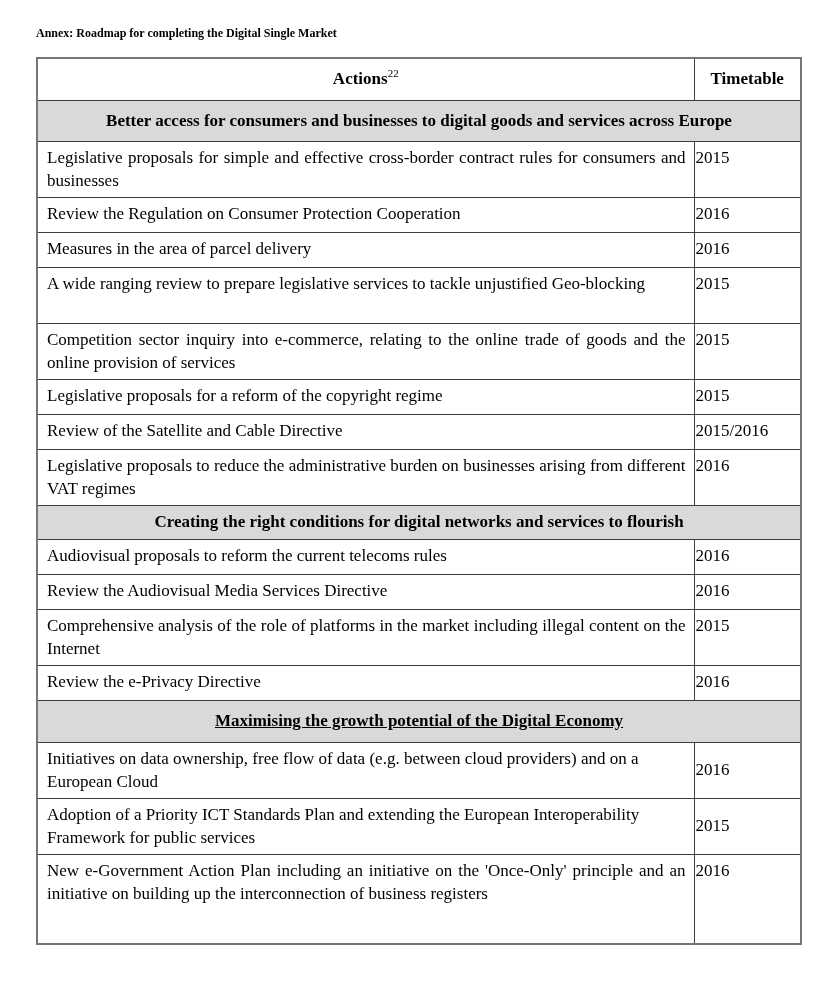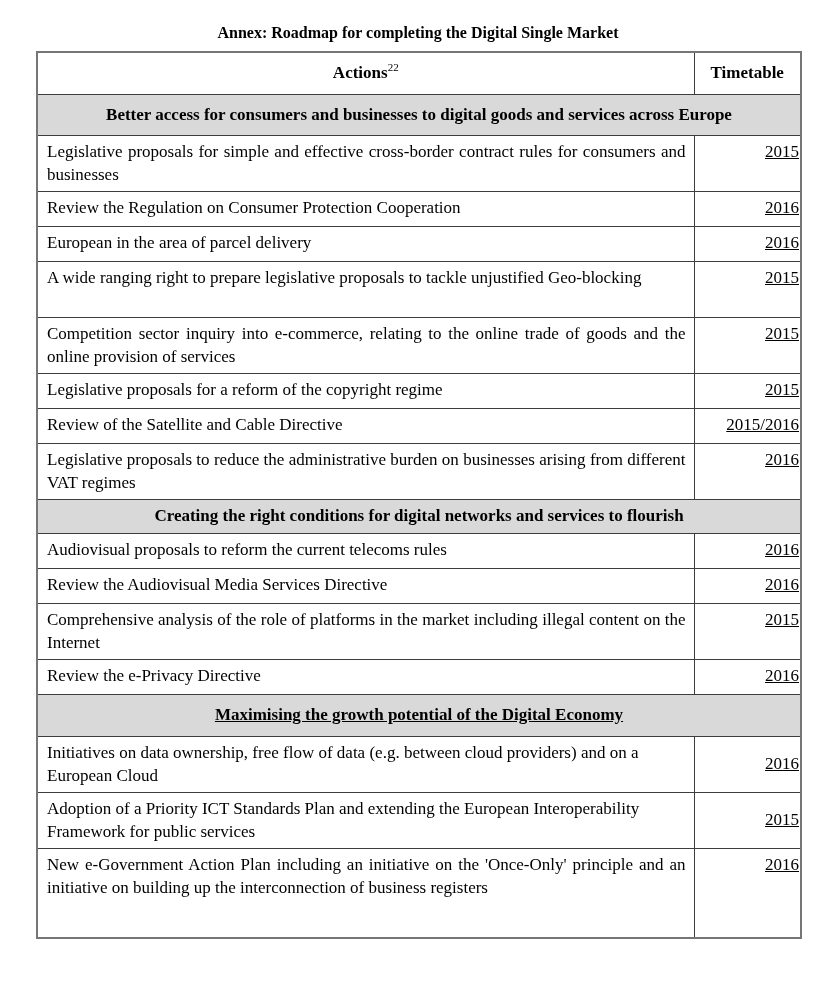--- a/index.html
+++ b/index.html
@@ -12,25 +12,24 @@
   .page {
     position: relative;
     width: 834px;
     height: 999px;
     box-sizing: border-box;
     padding: 23px 34px 0 36px;
     background: #ffffff;
     overflow: hidden;
   }
   .doc-title {
-    font-size: 16px;
+    font-size: 12px;
     font-weight: bold;
-    text-align: center;
     line-height: 20px;
-    margin: 0 0 8px 0;
+    margin: 0 0 14px 0;
   }
   table.roadmap {
     border-collapse: collapse;
     table-layout: fixed;
     width: 764px;
     border: 2px solid #75757a;
   }
   table.roadmap th,
   table.roadmap td {
     border: 1.5px solid #3d3d3d;
@@ -69,24 +68,23 @@
     font-size: 17px;
     line-height: 23px;
     padding: 4px 8px 4px 9px;
     vertical-align: top;
     text-align: justify;
   }
   td.action-cell.left { text-align: left; margin-top: 12px; }
   td.year-cell {
     font-size: 17px;
     line-height: 23px;
-    text-align: right;
+    text-align: left;
     vertical-align: top;
     padding-top: 4px;
-    text-decoration: underline;
   }
   td.year-cell.mid {
     vertical-align: middle;
     padding-top: 0;
   }
 </style>
 </head>
 <body>
 
 <div class="page">
@@ -110,25 +108,25 @@
       </tr>
       <tr class="r2">
         <td class="action-cell">Legislative proposals for simple and effective cross-border contract rules for consumers and businesses</td>
         <td class="year-cell">2015</td>
       </tr>
       <tr class="r1">
         <td class="action-cell">Review the Regulation on Consumer Protection Cooperation</td>
         <td class="year-cell">2016</td>
       </tr>
       <tr class="r1">
-        <td class="action-cell">European in the area of parcel delivery</td>
+        <td class="action-cell">Measures in the area of parcel delivery</td>
         <td class="year-cell">2016</td>
       </tr>
       <tr class="r2">
-        <td class="action-cell">A wide ranging right to prepare legislative proposals to tackle unjustified Geo-blocking</td>
+        <td class="action-cell">A wide ranging review to prepare legislative services to tackle unjustified Geo-blocking</td>
         <td class="year-cell">2015</td>
       </tr>
       <tr class="r2">
         <td class="action-cell">Competition sector inquiry into e-commerce, relating to the online trade of goods and the online provision of services</td>
         <td class="year-cell">2015</td>
       </tr>
       <tr class="r1">
         <td class="action-cell">Legislative proposals for a reform of the copyright regime</td>
         <td class="year-cell">2015</td>
       </tr>

